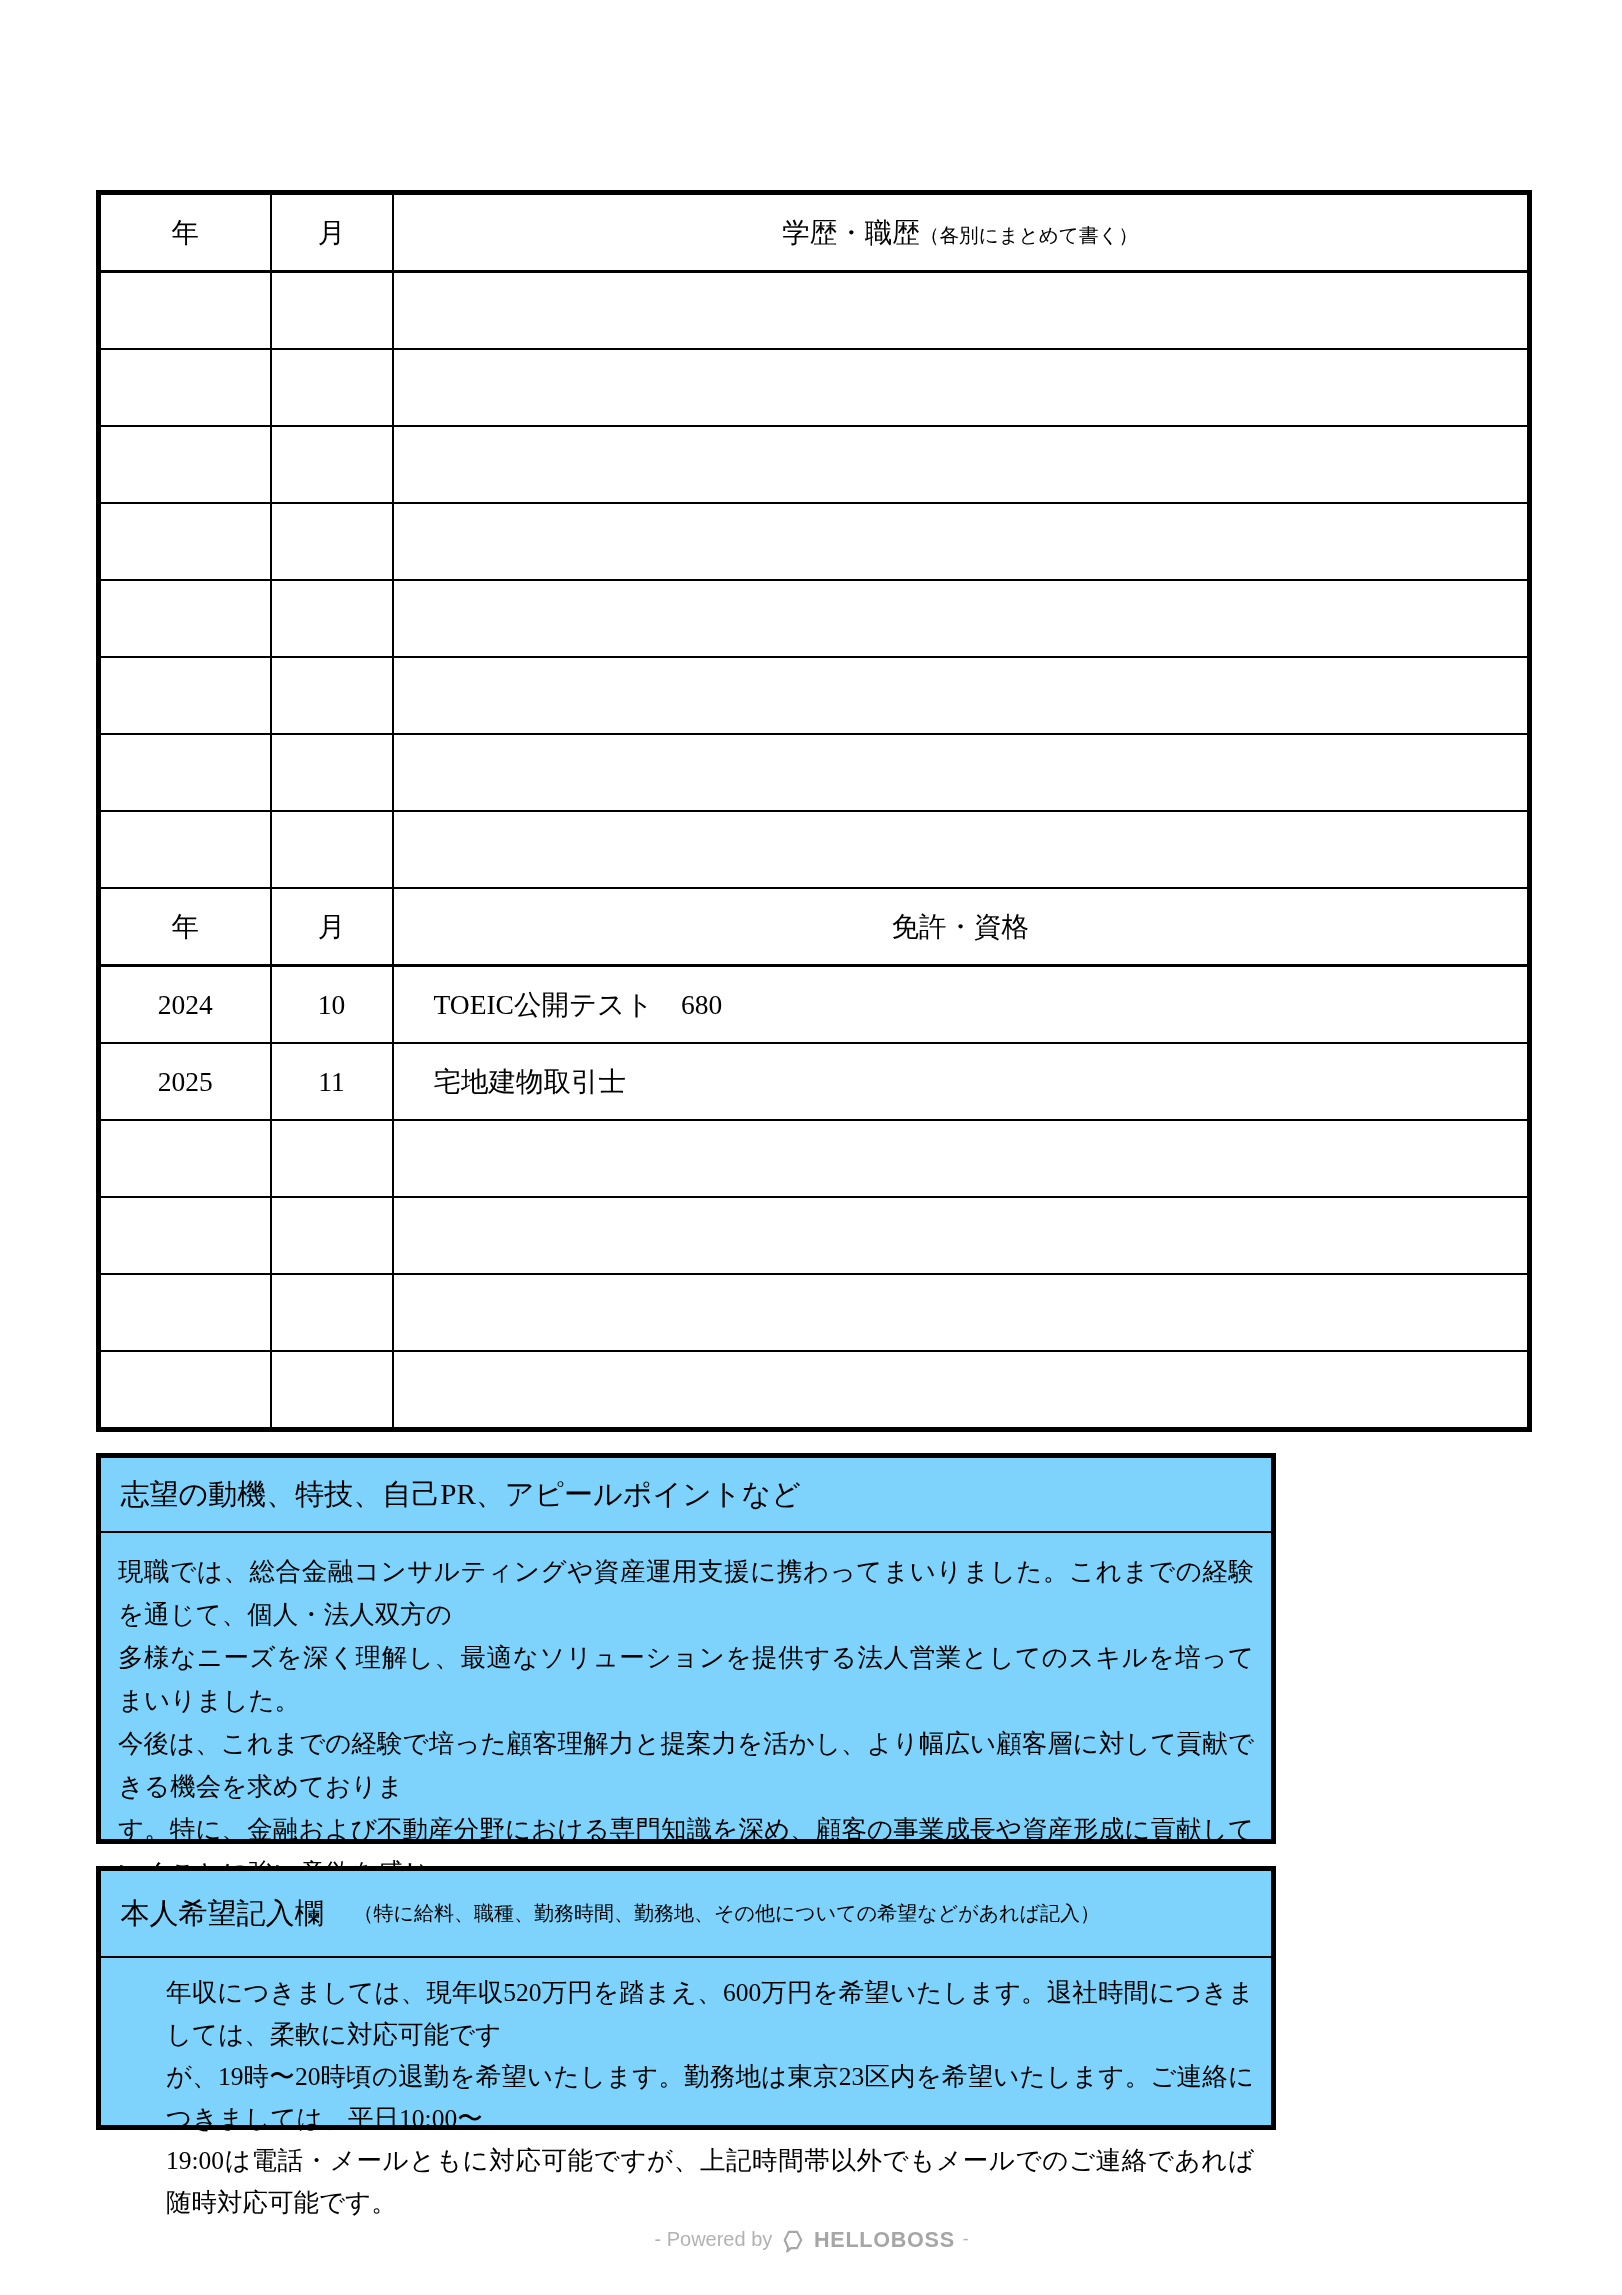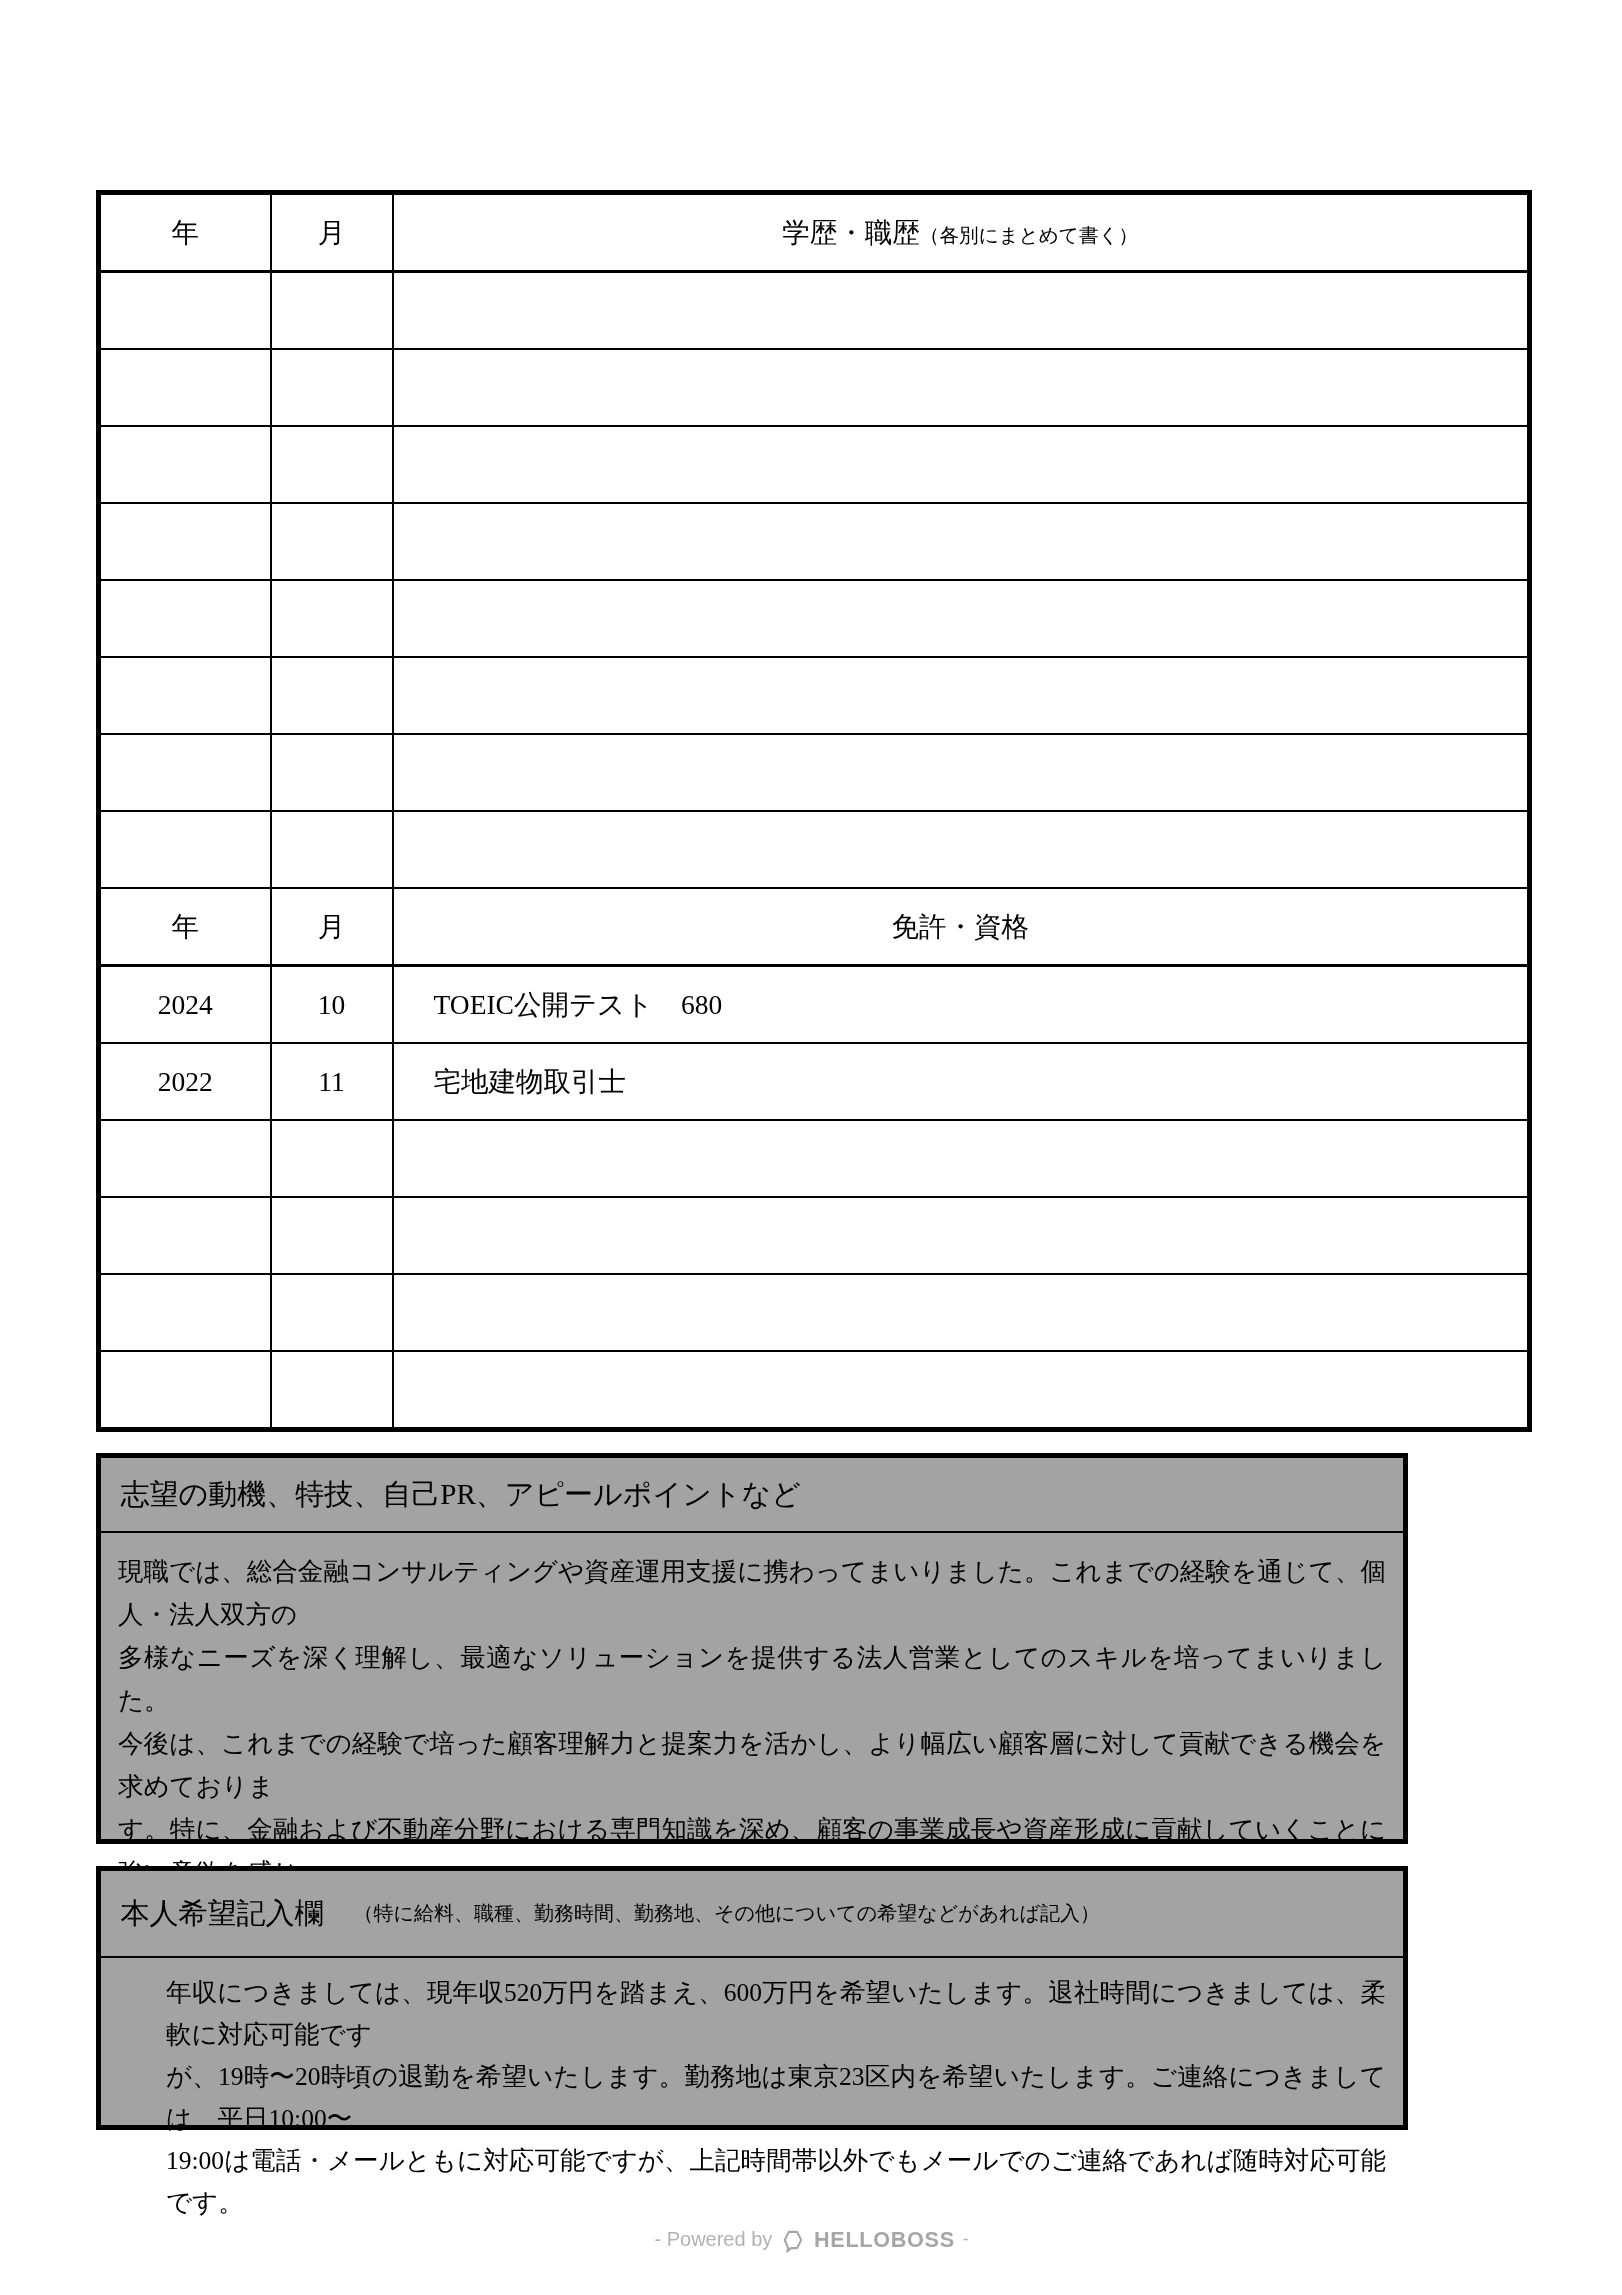--- a/index.html
+++ b/index.html
@@ -20,22 +20,22 @@
     font-size:27.5px;overflow:hidden;
   }
   tr.hdr td{border-bottom-width:3.3px;}
   td.c-year,td.c-month{text-align:center;}
   td.c-desc{text-align:center;}
   td.c-desc-left{text-align:left;padding-left:40px;font-size:25.5px;margin-left:48px;}
   .hdr-note{font-size:19.6px;}
 
   
   .box{
-    position:absolute;left:96px;width:1312px;box-sizing:border-box;
-    border:5.2px solid #000;background:#a3a3a3;
+    position:absolute;left:96px;width:1180px;box-sizing:border-box;
+    border:5.2px solid #000;background:#7dd3fc;
   }
   #pr-box{top:1453px;height:391px;}
   #wish-box{top:1866px;height:264px;}
   .box-title{
     display:flex;align-items:center;padding-left:19.6px;
     border-bottom:2.6px solid #000;font-size:29px;white-space:nowrap;
   }
   #pr-box .box-title{height:73px;}
   #wish-box .box-title{height:85px;gap:26px;}
   .title-note{font-size:20px;margin-left:3.9px;}
@@ -123,21 +123,21 @@
       <td class="c-month">月</td>
       <td class="c-desc">免許・資格</td>
     </tr>
 
     <tr>
       <td class="c-year">2024</td>
       <td class="c-month">10</td>
       <td class="c-desc-left">TOEIC公開テスト　680</td>
     </tr>
     <tr>
-      <td class="c-year">2022</td>
+      <td class="c-year">2025</td>
       <td class="c-month">11</td>
       <td class="c-desc-left">宅地建物取引士</td>
     </tr>
 
     <tr>
           <td class="c-year"></td>
           <td class="c-month"></td>
           <td class="c-desc-left"></td>
         </tr>
     <tr>

